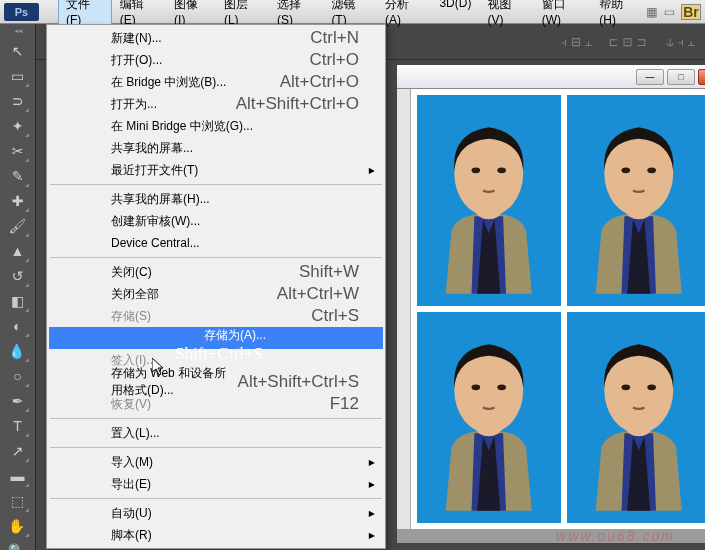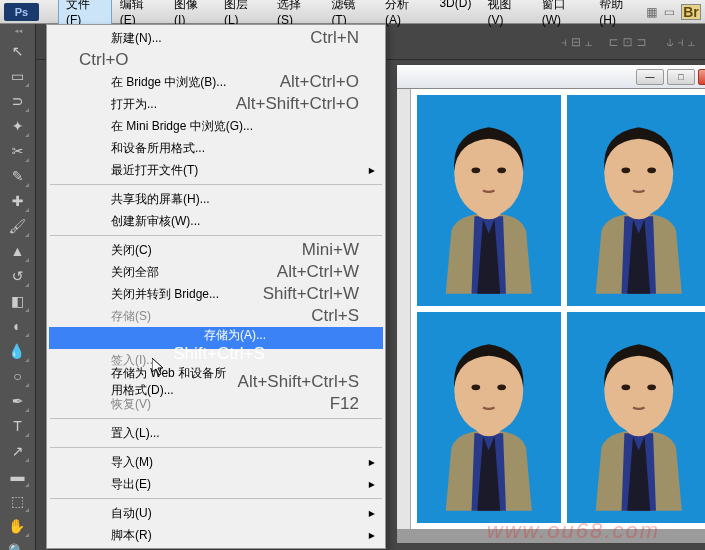--- a/index.html
+++ b/index.html
@@ -34,27 +34,27 @@
 .ruler-v { position: absolute; top: 24px; left: 0; width: 14px; bottom: 14px; background: #e5e5e5; border-right: 1px solid #aaa; }
 .photo { background: #1a8ed4; position: relative; overflow: hidden; }
 .photo svg { width: 100%; height: 100%; display: block; }
 
 .dropdown-menu { position: absolute; top: 24px; left: 46px; width: 340px; background: #f0f0f0; border: 1px solid #979797; box-shadow: 3px 3px 6px rgba(0,0,0,0.3); z-index: 1000; padding: 2px; }
 .menu-row { display: flex; align-items: center; height: 22px; padding: 0 24px 0 30px; cursor: pointer; position: relative; }
 .menu-row.highlighted { background: #3b82f6; color: #fff; flex-direction: column; }
 .menu-row.disabled { color: #888; }
 .menu-label { flex: 1; margin-left: 32px; }
 .menu-shortcut { color: #555; font-size: 17px; }
-.menu-row.highlighted .menu-shortcut { color: #fff; }
+.menu-row.highlighted .menu-shortcut { color: #fff; font-family: Liberation Serif, serif; }
 .menu-sep { height: 1px; background: #c0c0c0; margin: 3px 1px; }
 .submenu-arrow::after { content: "▶"; position: absolute; right: 8px; font-size: 8px; }
 
 .cursor { position: absolute; top: 358px; left: 152px; width: 16px; height: 20px; z-index: 2000; pointer-events: none; }
 
-.watermark { position: absolute; bottom: 6px; right: 45px; color: rgba(220,50,50,0.35); font-size: 22px; font-style: italic; letter-spacing: 2px; pointer-events: none; z-index: 500; margin-top: 6px; }
+.watermark { position: absolute; bottom: 6px; right: 30px; color: rgba(220,50,50,0.35); font-size: 14px; font-style: italic; letter-spacing: 2px; pointer-events: none; z-index: 500; margin-top: 6px; }
 </style>
 </head>
 <body>
 
 <div class="menubar">
   <div class="ps-logo">Ps</div>
   <div id="menubar-items" style="display: flex;">
       <div class="menu-item active">文件(F)</div>
       <div class="menu-item">编辑(E)</div>
       <div class="menu-item">图像(I)</div>
@@ -194,58 +194,58 @@
     </div>
   </div>
 </div>
 
 <div class="dropdown-menu" id="dropdown">
     <div class="menu-row">
       <span class="menu-label">新建(N)...</span>
       <span class="menu-shortcut">Ctrl+N</span>
     </div>
     <div class="menu-row">
+      <span class="menu-label">打开(O)...</span>
       <span class="menu-shortcut">Ctrl+O</span>
     </div>
     <div class="menu-row">
       <span class="menu-label">在 Bridge 中浏览(B)...</span>
       <span class="menu-shortcut">Alt+Ctrl+O</span>
     </div>
     <div class="menu-row">
       <span class="menu-label">打开为...</span>
       <span class="menu-shortcut">Alt+Shift+Ctrl+O</span>
     </div>
     <div class="menu-row">
       <span class="menu-label">在 Mini Bridge 中浏览(G)...</span>
     </div>
     <div class="menu-row">
-      <span class="menu-label">和设备所用格式...</span>
+      <span class="menu-label">共享我的屏幕...</span>
     </div>
     <div class="menu-row submenu-arrow">
       <span class="menu-label">最近打开文件(T)</span>
     </div>
     <div class="menu-sep"></div>
     <div class="menu-row">
       <span class="menu-label">共享我的屏幕(H)...</span>
     </div>
     <div class="menu-row">
       <span class="menu-label">创建新审核(W)...</span>
     </div>
+    <div class="menu-row">
+      <span class="menu-label">Device Central...</span>
+    </div>
     <div class="menu-sep"></div>
     <div class="menu-row">
       <span class="menu-label">关闭(C)</span>
-      <span class="menu-shortcut">Mini+W</span>
+      <span class="menu-shortcut">Shift+W</span>
     </div>
     <div class="menu-row">
       <span class="menu-label">关闭全部</span>
       <span class="menu-shortcut">Alt+Ctrl+W</span>
-    </div>
-    <div class="menu-row">
-      <span class="menu-label">关闭并转到 Bridge...</span>
-      <span class="menu-shortcut">Shift+Ctrl+W</span>
     </div>
     <div class="menu-row disabled">
       <span class="menu-label">存储(S)</span>
       <span class="menu-shortcut">Ctrl+S</span>
     </div>
     <div class="menu-row highlighted">
       <span class="menu-label">存储为(A)...</span>
       <span class="menu-shortcut">Shift+Ctrl+S</span>
     </div>
     <div class="menu-row disabled">

